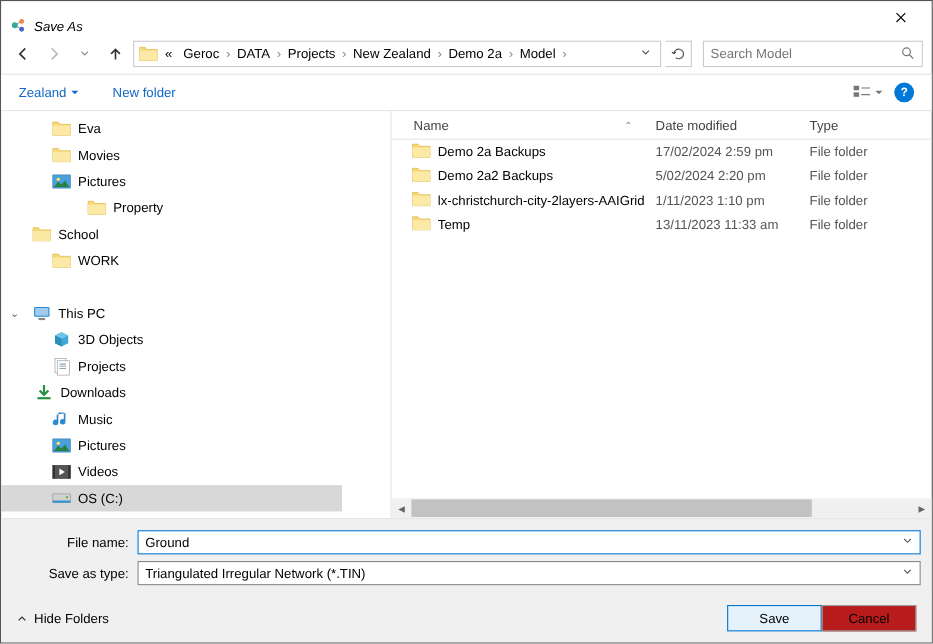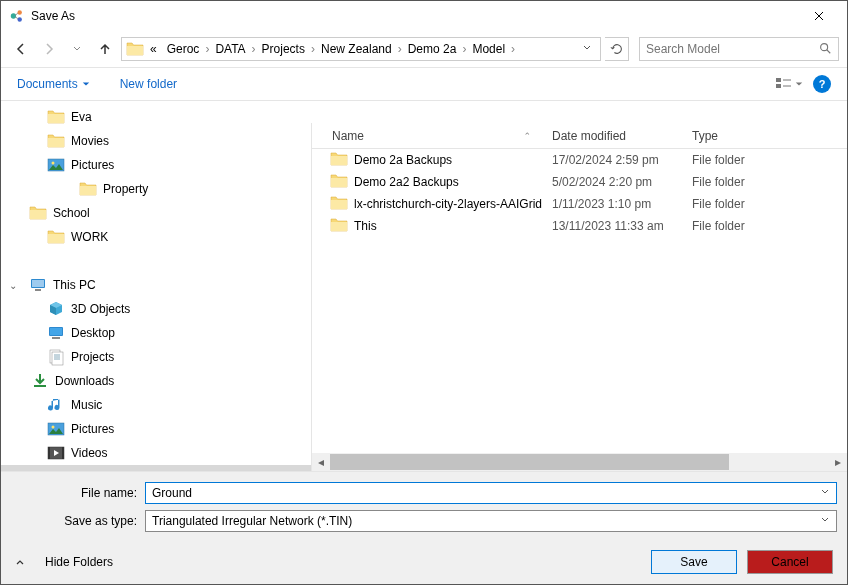--- a/index.html
+++ b/index.html
@@ -1,19 +1,19 @@
 <!DOCTYPE html>
 <html><head>
 <meta charset="utf-8">
 <style>
 * { box-sizing: border-box; margin: 0; padding: 0; font-family: "Segoe UI", Tahoma, sans-serif; font-size: 12px; }
 body { background: #fff; width: 848px; height: 585px; border: 1px solid #555; overflow: hidden; position: relative; }
 
 
-.titlebar { height: 30px; display: flex; align-items: center; padding: 0 8px; }
+.titlebar { height: 30px; display: flex; align-items: flex-end; padding: 0 8px; font-style: italic; }
 .titlebar .app-icon { width: 16px; height: 16px; margin-right: 6px; }
 .titlebar .title { flex: 1; color: #000; }
 .titlebar .close { width: 40px; height: 30px; display: flex; align-items: center; justify-content: center; cursor: pointer; }
 .titlebar .close svg { width: 10px; height: 10px; }
 
 
 .navbar { height: 36px; display: flex; align-items: center; padding: 0 8px; gap: 4px; }
 .nav-btn { width: 24px; height: 24px; display: flex; align-items: center; justify-content: center; color: #999; cursor: pointer; }
 .nav-btn.enabled { color: #333; }
 .addressbar { flex: 1; height: 24px; border: 1px solid #ccc; background: #fff; display: flex; align-items: center; padding: 0 4px; gap: 2px; overflow: hidden; }
@@ -28,59 +28,59 @@
 
 
 .toolbar { height: 34px; border-top: 1px solid #e5e5e5; border-bottom: 1px solid #e5e5e5; background: #fff; display: flex; align-items: center; padding: 0 16px; gap: 30px; }
 .toolbar .organize { color: #1268c9; cursor: pointer; display: flex; align-items: center; gap: 4px; }
 .toolbar .newfolder { color: #1268c9; cursor: pointer; }
 .toolbar .right { margin-left: auto; display: flex; align-items: center; gap: 10px; }
 .toolbar .view-btn { cursor: pointer; color: #555; display: flex; align-items: center; gap: 2px; }
 .toolbar .help { width: 18px; height: 18px; border-radius: 50%; background: #0078d7; color: #fff; display: flex; align-items: center; justify-content: center; font-weight: bold; cursor: pointer; font-size: 11px; }
 
 
-.main { display: flex; height: 370px; }
+.main { display: flex; height: 370px; gap: 44px; }
 .tree { width: 310px; overflow-y: scroll; padding: 4px 0; position: relative; }
 .tree-item { display: flex; align-items: center; height: 24px; padding-left: 28px; gap: 6px; cursor: pointer; }
 .tree-item.selected { background: #d8d8d8; }
 .tree-item .icon { width: 18px; height: 18px; flex-shrink: 0; }
 .tree-item .expander { position: absolute; left: 10px; color: #666; font-size: 10px; }
 
-.filelist { flex: 1; display: flex; flex-direction: column; border-left: 1px solid #e5e5e5; margin-top: 22px; }
+.filelist { flex: 1; display: flex; flex-direction: column; border-left: 1px solid #e5e5e5; }
 .columns { display: flex; height: 26px; border-bottom: 1px solid #e5e5e5; align-items: center; color: #444; }
 .col { padding: 0 10px; cursor: pointer; display: flex; align-items: center; height: 100%; border-right: 1px solid transparent; }
 .col-name { width: 230px; padding-left: 20px; }
 .col-date { width: 140px; }
 .col-type { flex: 1; }
 .sort-ind { margin-left: auto; color: #888; font-size: 9px; }
 
 .filerows { flex: 1; overflow: auto; }
 .filerow { display: flex; height: 22px; align-items: center; cursor: pointer; }
 .cell-name { width: 230px; display: flex; align-items: center; gap: 6px; padding-left: 18px; overflow: hidden; white-space: nowrap; }
 .cell-date { width: 140px; color: #555; padding-left: 10px; white-space: nowrap; }
 .cell-type { flex: 1; color: #555; padding-left: 10px; }
 
 .hscroll { height: 18px; background: #f0f0f0; display: flex; align-items: center; }
 .hscroll .arrow { width: 18px; height: 18px; display: flex; align-items: center; justify-content: center; color: #666; cursor: pointer; }
 .hscroll .track { flex: 1; height: 16px; background: #f0f0f0; position: relative; }
 .hscroll .thumb { position: absolute; left: 0; top: 0; width: 80%; height: 100%; background: #c2c2c2; }
 
 
-.form { padding: 10px 10px 4px 24px; border-top: 1px solid #e5e5e5; background: #f0f0f0; }
+.form { padding: 10px 10px 4px 4px; border-top: 1px solid #e5e5e5; background: #f0f0f0; }
 .form-row { display: flex; align-items: center; margin-bottom: 6px; }
 .form-row label { width: 120px; text-align: right; padding-right: 8px; }
 .form-row .field { flex: 1; height: 22px; border: 1px solid #888; background: #fff; display: flex; align-items: center; padding: 0 6px; }
 .form-row .field.focus { border: 1px solid #0078d7; }
 .form-row .field input { flex: 1; border: none; outline: none; }
 .form-row .field .dd { color: #555; cursor: pointer; }
 
 
 .footer { position: absolute; bottom: 0; left: 0; right: 0; height: 44px; background: #f0f0f0; display: flex; align-items: center; padding: 0 14px; }
-.footer .hide { display: flex; align-items: center; gap: 20px; cursor: pointer; }
-.footer .buttons { margin-left: auto; display: flex; gap: 10px; }
+.footer .hide { display: flex; align-items: center; gap: 6px; cursor: pointer; }
+.footer .buttons { margin-left: auto; display: flex; }
 .footer button { width: 86px; height: 24px; border: 1px solid #999; background: #b91c1c; cursor: pointer; }
 .footer button.primary { border: 1px solid #0078d7; background: #e5f1fb; }
 </style>
 </head>
 <body>
 
 <svg width="0" height="0" style="position:absolute">
   <defs>
     <g id="folder-g">
       <path d="M1 3 h5 l1.5 2 H17 v10 H1 z" fill="#f7d877" stroke="#d9a934" stroke-width="0.5"></path>
@@ -194,21 +194,21 @@
     <input placeholder="Search Model" style="">
     <span class="search-icon"><svg width="14" height="14" viewBox="0 0 16 16">
           <circle cx="7" cy="7" r="4" stroke="#777" stroke-width="1.3" fill="none"></circle>
           <line x1="10" y1="10" x2="14" y2="14" stroke="#777" stroke-width="1.3"></line>
         </svg></span>
   </div>
 </div>
 
 <div class="toolbar">
   <div class="organize">
-    <span>Documents</span>
+    <span>Zealand</span>
     <svg width="8" height="8" viewBox="0 0 10 10">
         <path d="M1 3 l4 4 4 -4" fill="#1268c9"></path>
       </svg>
   </div>
   <div class="newfolder">New folder</div>
   <div class="right">
     <div class="view-btn">
       <svg width="18" height="14" viewBox="0 0 18 14">
           <rect x="1" y="1" width="5" height="4" fill="#777"></rect>
           <rect x="1" y="7" width="5" height="4" fill="#777"></rect>
@@ -272,26 +272,20 @@
         <span>This PC</span>
       </div>
       <div class="tree-item" style="padding-left: 46px;">
         <span class="icon"><svg viewBox="0 0 18 18" width="18" height="18">
             <use href="#3d-g"></use>
           </svg></span>
         <span>3D Objects</span>
       </div>
       <div class="tree-item" style="padding-left: 46px;">
         <span class="icon"><svg viewBox="0 0 18 18" width="18" height="18">
-            <use href="#desktop-g"></use>
-          </svg></span>
-        <span>Desktop</span>
-      </div>
-      <div class="tree-item" style="padding-left: 46px;">
-        <span class="icon"><svg viewBox="0 0 18 18" width="18" height="18">
             <use href="#documents-g"></use>
           </svg></span>
         <span>Projects</span>
       </div>
       <div class="tree-item" style="padding-left: 30px; text-align: center;">
         <span class="icon"><svg viewBox="0 0 18 18" width="18" height="18">
             <use href="#downloads-g"></use>
           </svg></span>
         <span>Downloads</span>
       </div>
@@ -359,21 +353,21 @@
             <span>lx-christchurch-city-2layers-AAIGrid-JPEG</span>
           </div>
           <div class="cell-date">1/11/2023 1:10 pm</div>
           <div class="cell-type">File folder</div>
         </div>
         <div class="filerow">
           <div class="cell-name">
             <span class="icon"><svg viewBox="0 0 18 18" width="18" height="18">
                 <use href="#folder-g"></use>
               </svg></span>
-            <span>This</span>
+            <span>Temp</span>
           </div>
           <div class="cell-date">13/11/2023 11:33 am</div>
           <div class="cell-type">File folder</div>
         </div>
       </div>
     <div class="hscroll">
       <div class="arrow">◂</div>
       <div class="track">
           <div class="thumb"></div>
         </div>

